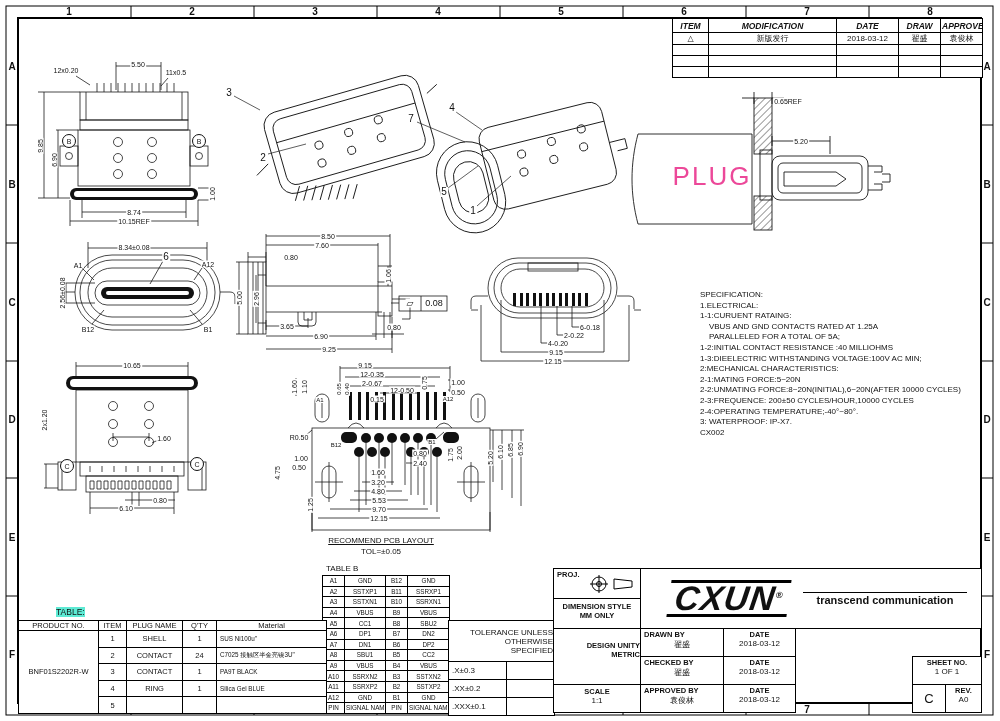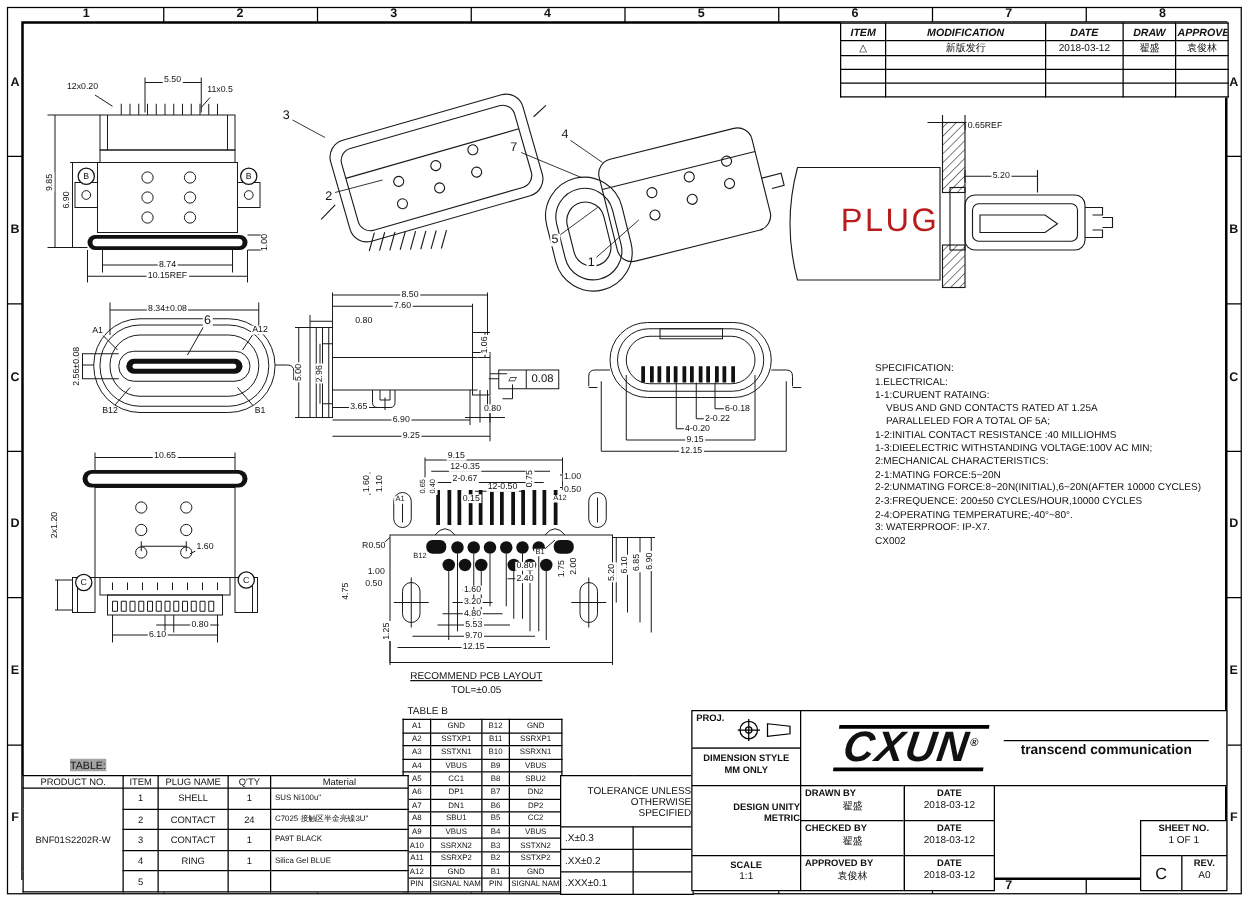--- a/index.html
+++ b/index.html
@@ -17,39 +17,39 @@
   td,th{border:1px solid #000;padding:0 1px;overflow:hidden;white-space:nowrap;font-weight:normal}
   #revtable{position:absolute;left:672px;top:18px;width:310px;table-layout:fixed;font-size:8px;text-align:center}
   #revtable th{font-style:italic;font-weight:bold;font-size:8.5px;height:13px}
   #revtable td{height:10px}
   #tableb{position:absolute;left:322px;top:575px;width:127px;table-layout:fixed;font-size:6.3px;text-align:center}
   #tableb td{height:9.6px}
   #tableb-title{position:absolute;left:326px;top:564px;font-size:8px;z-index:4;background:#fff}
   #parts{position:absolute;left:18px;top:620px;width:308px;table-layout:fixed;font-size:7.5px;text-align:center}
   #parts td{height:15.6px}
   #parts td.mat{font-size:6.3px;text-align:left;padding-left:3px}
-  #parts-label{position:absolute;left:56px;top:607px;font-size:8.5px;z-index:4;background:#a3a3a3}
+  #parts-label{position:absolute;left:56px;top:607px;font-size:8.5px;z-index:4;background:#5eead4}
   #tol{position:absolute;left:448px;top:620px;width:106px;table-layout:fixed;font-size:8px}
   #tol .hd{text-align:right;height:40px;vertical-align:middle}
   #tol td{height:17px;padding-left:3px}
   .tb{position:absolute;border:1px solid #000;box-sizing:border-box;background:#fff;z-index:4;overflow:hidden}
   .tb .lab{font-size:7.5px;font-weight:bold;padding:1px 0 0 3px}
   .tb .val{font-size:8px;text-align:center}
   .cjk{font-size:9px}
   #logo-cell{display:flex;align-items:center}
   #logo-text{font-style:italic;font-weight:bold;font-size:34px;letter-spacing:1px;
      border-top:3px solid #000;border-bottom:3px solid #000;line-height:.9;padding:0 6px;margin-left:28px;transform:skewX(-8deg)}
   #logo-reg{font-size:9px;vertical-align:super}
   #company{flex:1;text-align:center}
   #company-cn{font-size:19px;font-weight:bold;letter-spacing:2px}
   #company-en{font-size:11px;font-weight:bold;border-top:1px solid #000;display:inline-block;padding:1px 14px 0}
   #spec{position:absolute;left:700px;top:290px;font-size:8px;line-height:10.6px;z-index:3}
   #spec div{white-space:pre}
   #pluglabel{position:absolute;left:712px;top:176px;transform:translate(-50%,-50%);font-size:26px;
-     letter-spacing:2px;color:#b91c1c;z-index:2}
+     letter-spacing:2px;color:#ec4899;z-index:2}
   .note{font-size:8px}
   .u{text-decoration:underline}
 </style>
 </head>
 <body>
 
 <div id="sheet">
 
 <svg id="art" width="1000" height="721" viewBox="0 0 1000 721">
  <defs>

